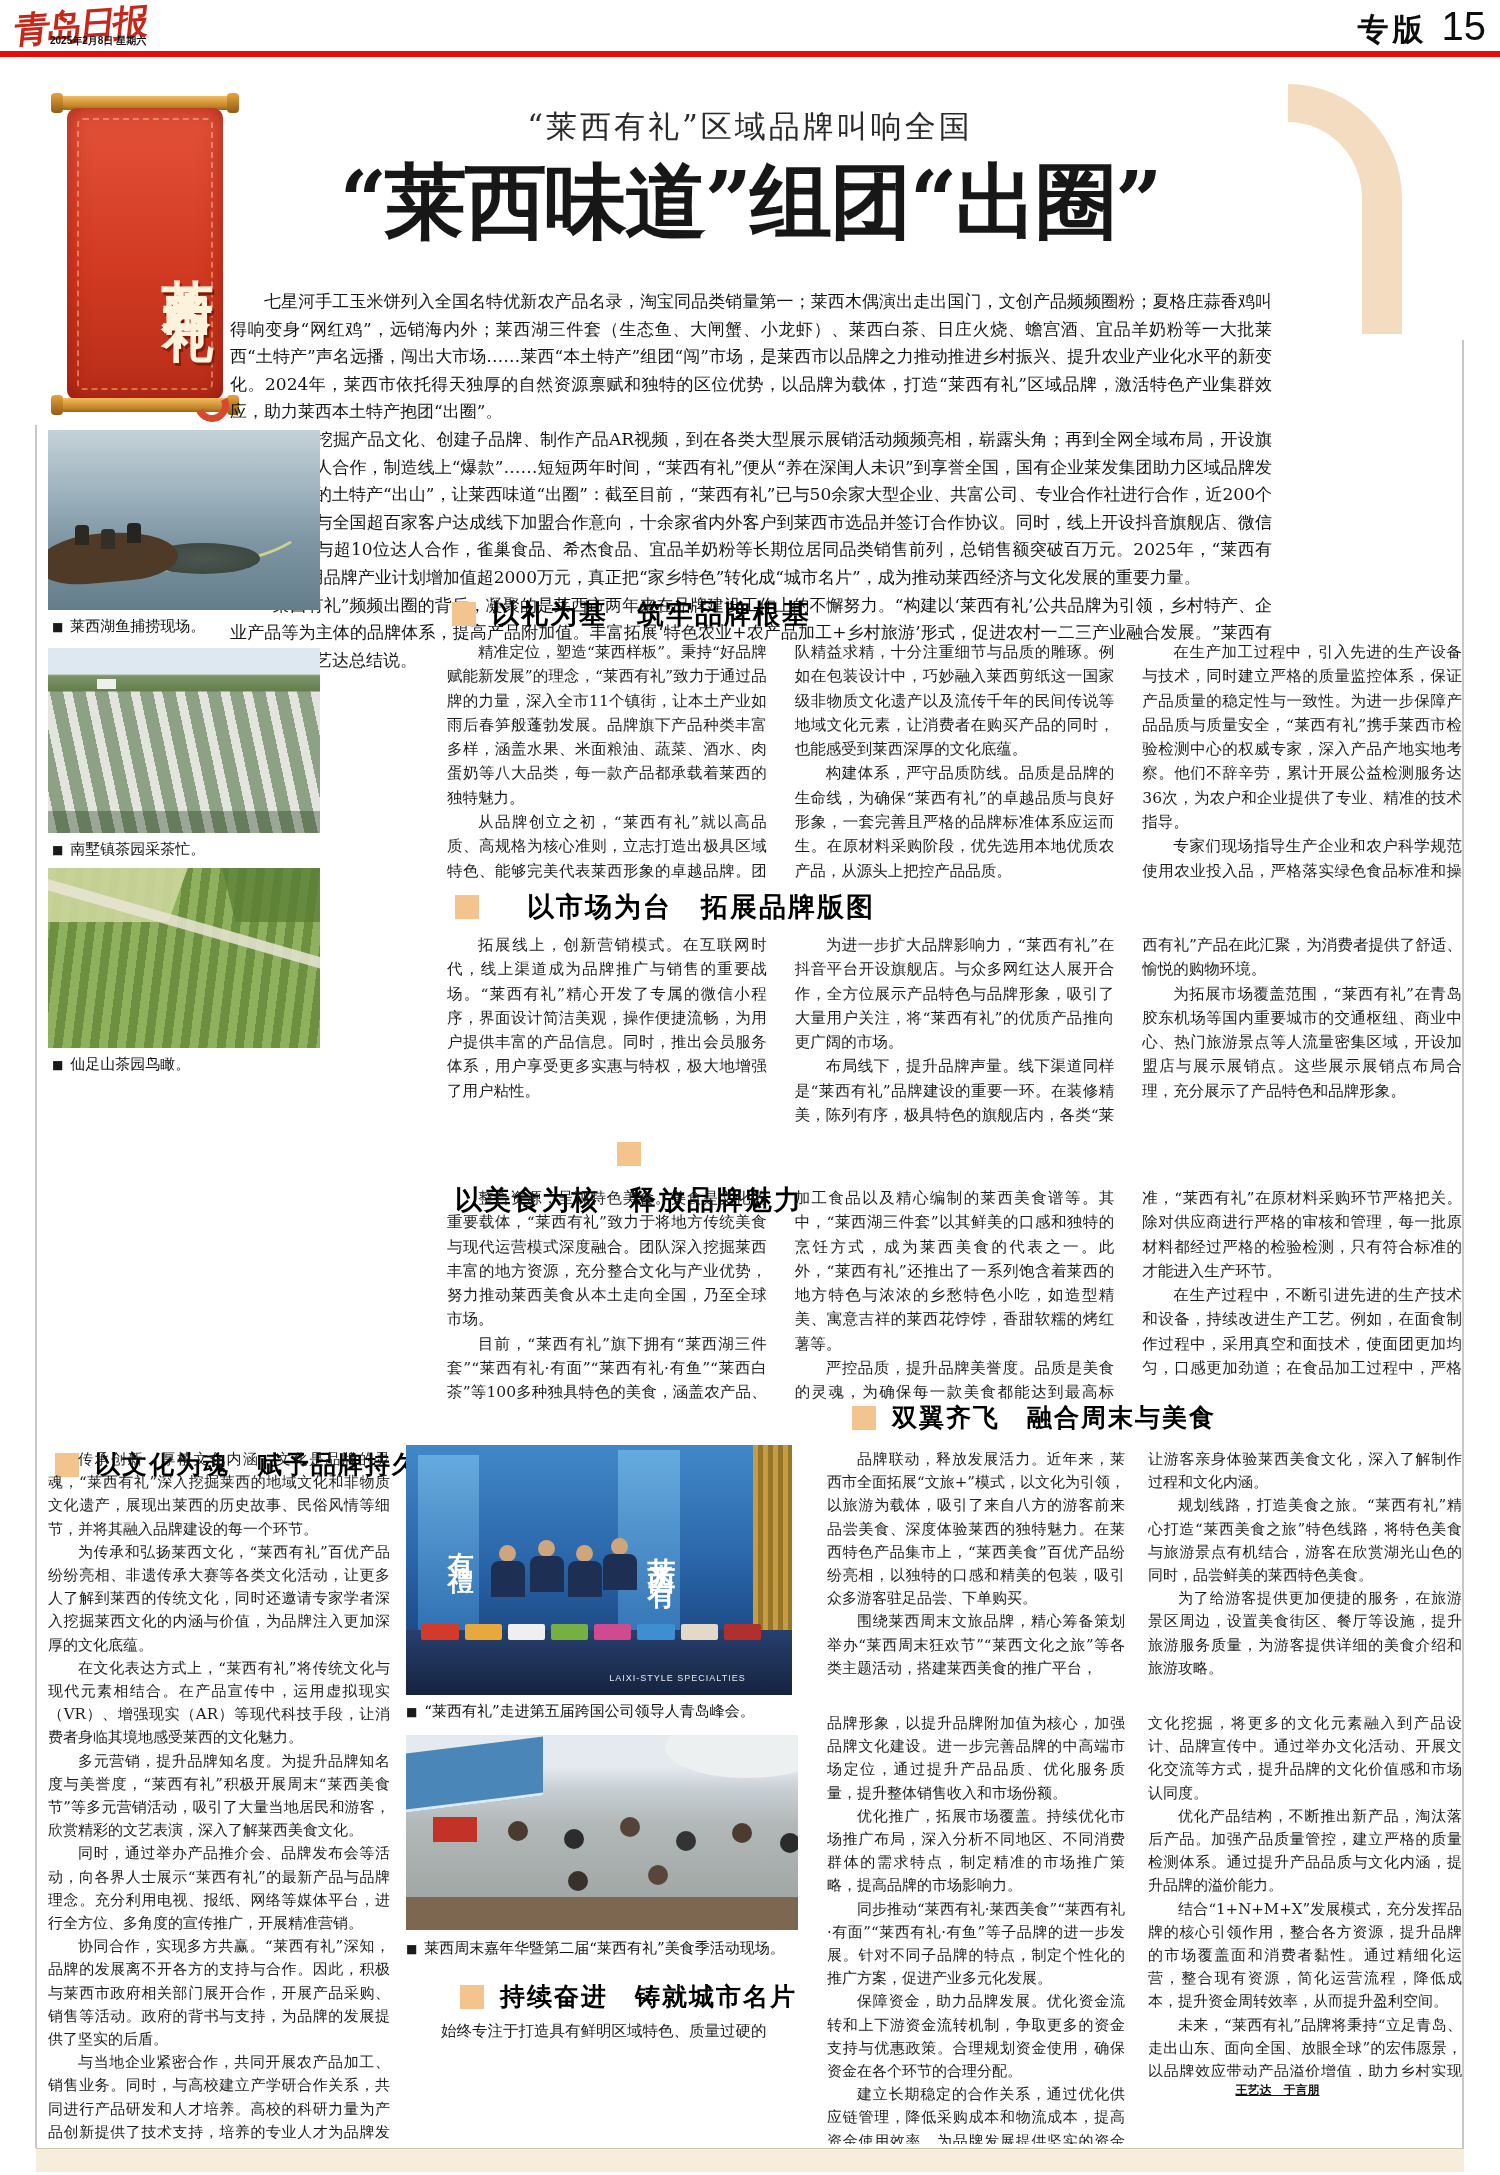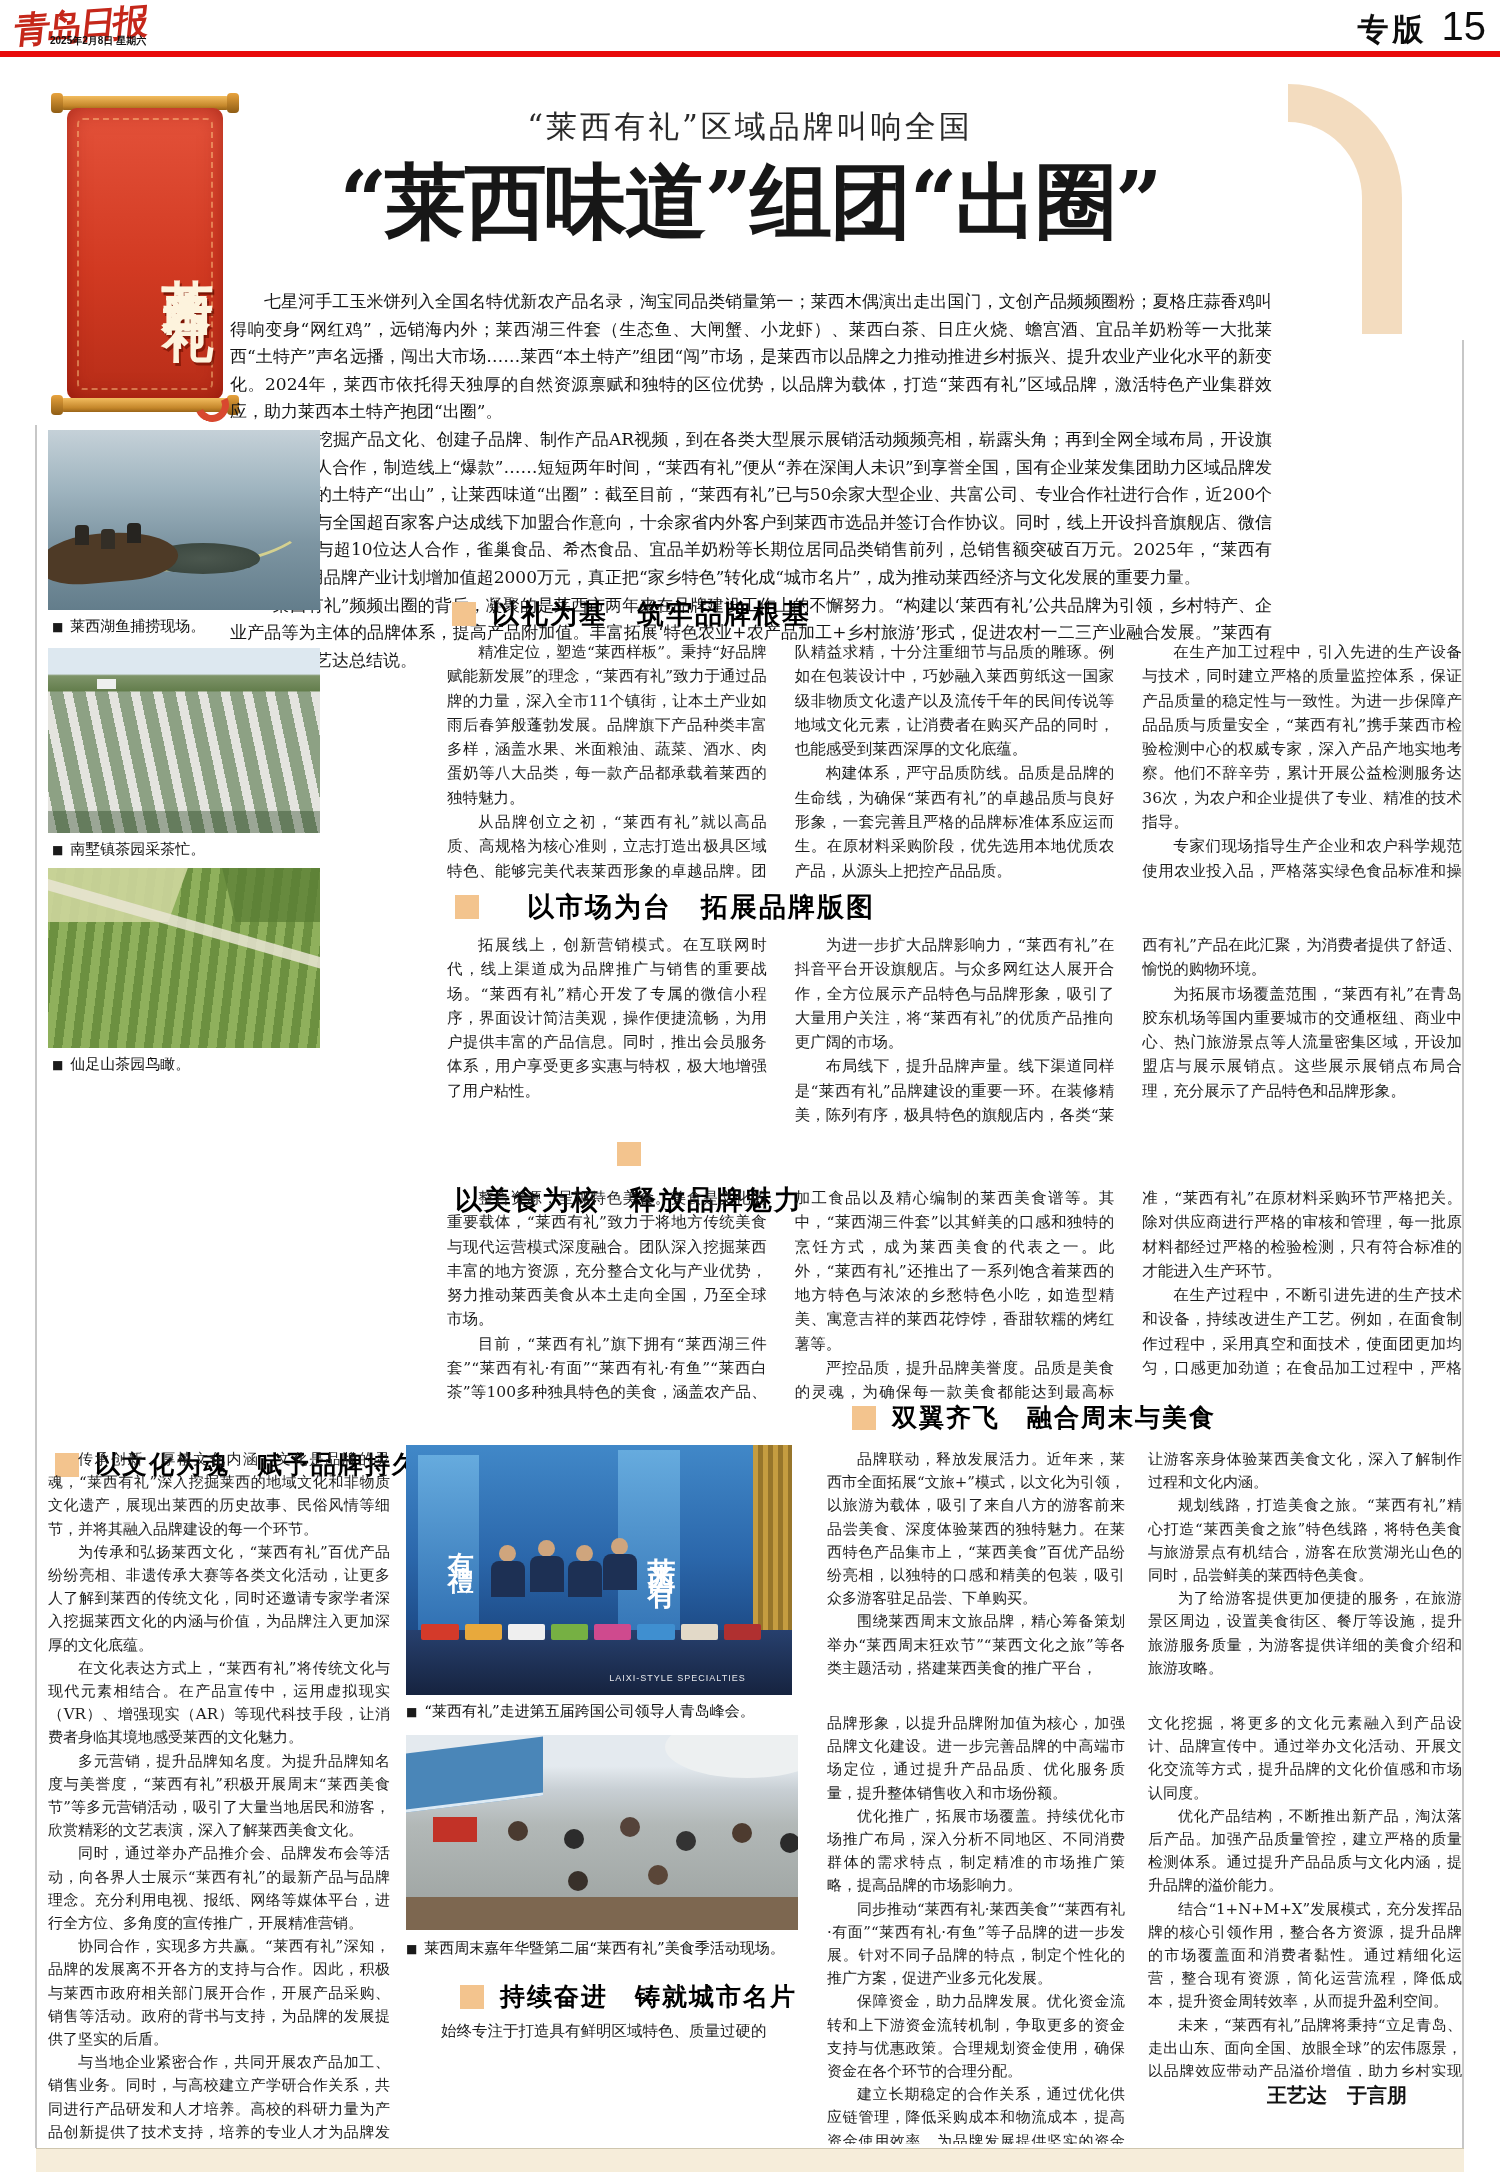--- a/index.html
+++ b/index.html
@@ -125,22 +125,22 @@
                            60px 50px 0 #38302a; }
   .ph5 .tbl { position:absolute; left:0; bottom:0; width:100%; height:17%; background:#7d6750; }
 
   
   .sec-head { position:absolute; display:flex; align-items:center; gap:16px;
               font-size:27px; font-weight:700; color:#000; letter-spacing:2px; white-space:nowrap; }
   .sec-head .sq { width:24px; height:24px; background:#f3c48e; flex:0 0 auto; }
   .cols3 { position:absolute; column-count:3; column-gap:28px; column-fill:auto;
            font-size:15.5px; line-height:24.3px; overflow:hidden; color:#1d1d1d; }
   .bcol { position:absolute; font-size:15px; line-height:23.2px; overflow:hidden; color:#1d1d1d; }
-  .byline { position:absolute; left:1148px; top:2082px; width:314px; text-align:right;
-            padding-right:55px; font-weight:700; font-size:20px; color:#111; }
+  .byline { position:absolute; left:1148px; top:2082px; width:314px; text-align:center;
+            padding-right:55px; font-weight:700; font-size:12px; color:#111;text-decoration:underline; }
 </style>
 </head>
 <body>
 
 <div class="abs logo">青岛日报</div>
 <div class="abs date-line">2025年2月8日  星期六</div>
 <div class="abs edition">
   <span class="ed-label">专版</span>
   <span class="ed-page">15</span>
 </div>

